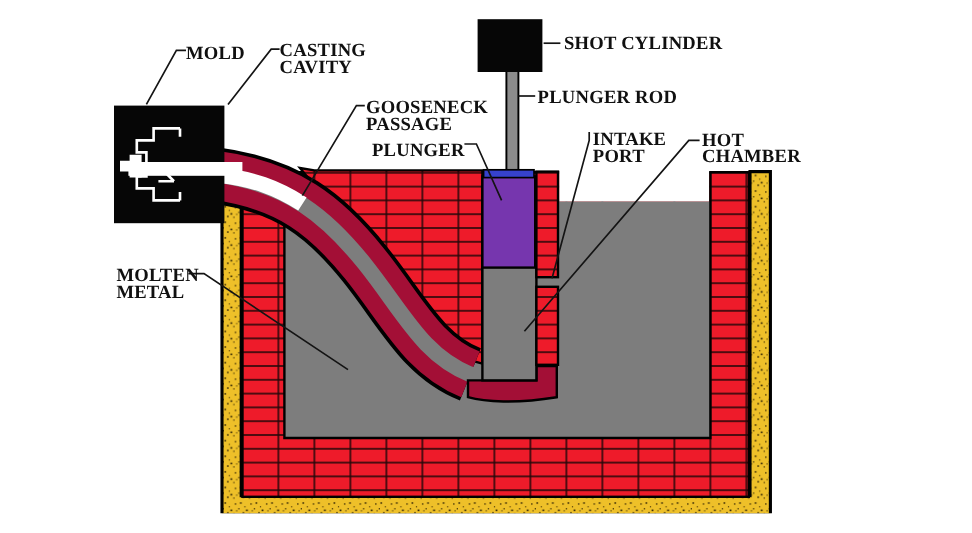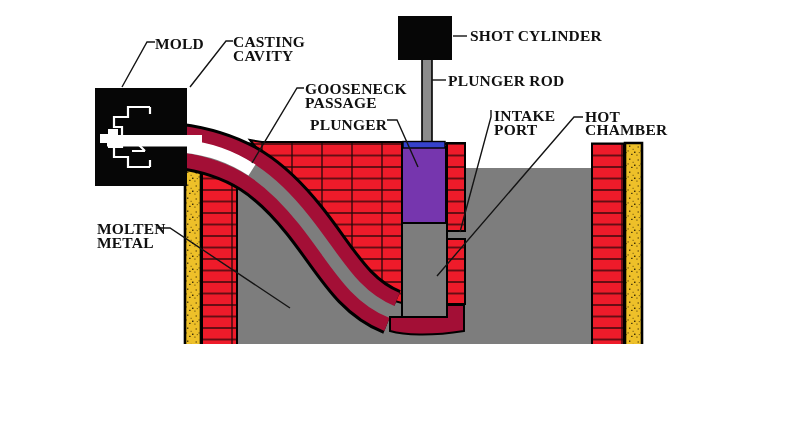--- a/index.html
+++ b/index.html
@@ -1,16 +1,16 @@
 <!DOCTYPE html>
 <html><head>
 <meta charset="utf-8">
 <style>
   html,body{margin:0;padding:0;background:#ffffff;}
-  .stage{position:relative;width:810px;height:344px;background:#fff;overflow:hidden;}
+  .stage{position:relative;width:810px;height:428px;background:#fff;overflow:hidden;}
   svg{display:block;}
   .lbl{
     font-family:"Liberation Serif","DejaVu Serif",serif;
     font-weight:bold;
     font-size:15.5px;
     letter-spacing:0.2px;
     fill:#101010;
   }
   .leader{stroke:#141414;stroke-width:1.4;fill:none;}
 </style>

